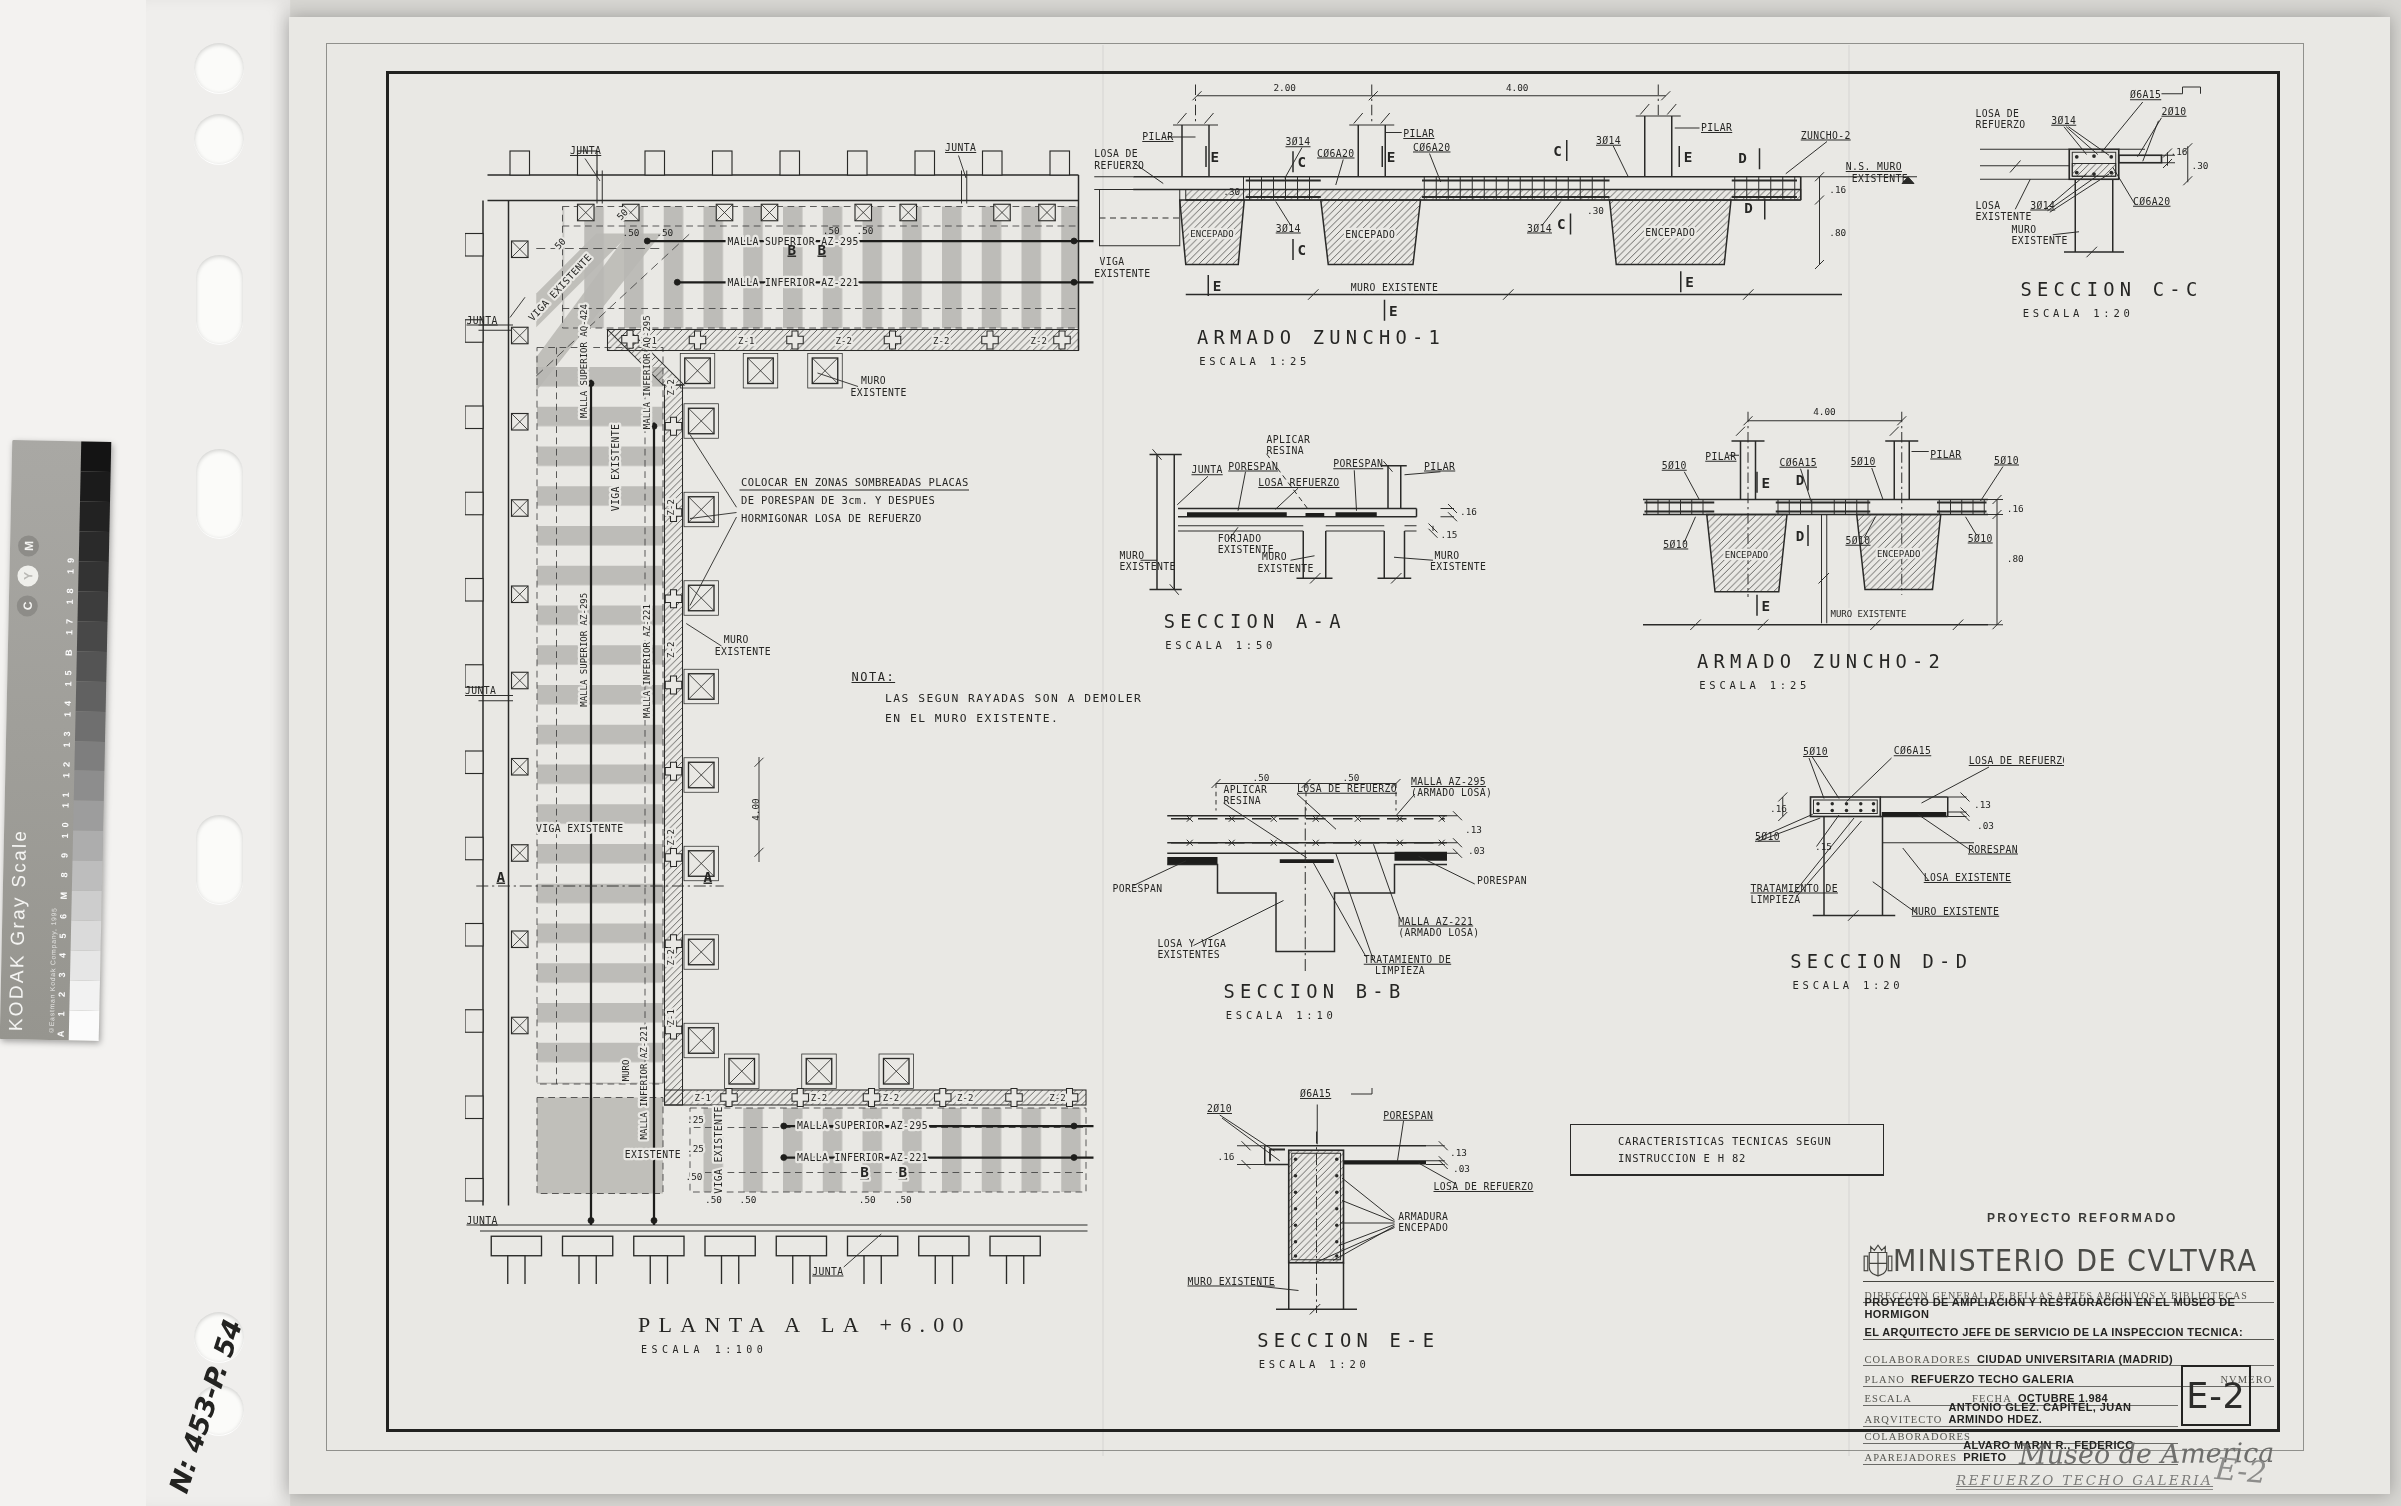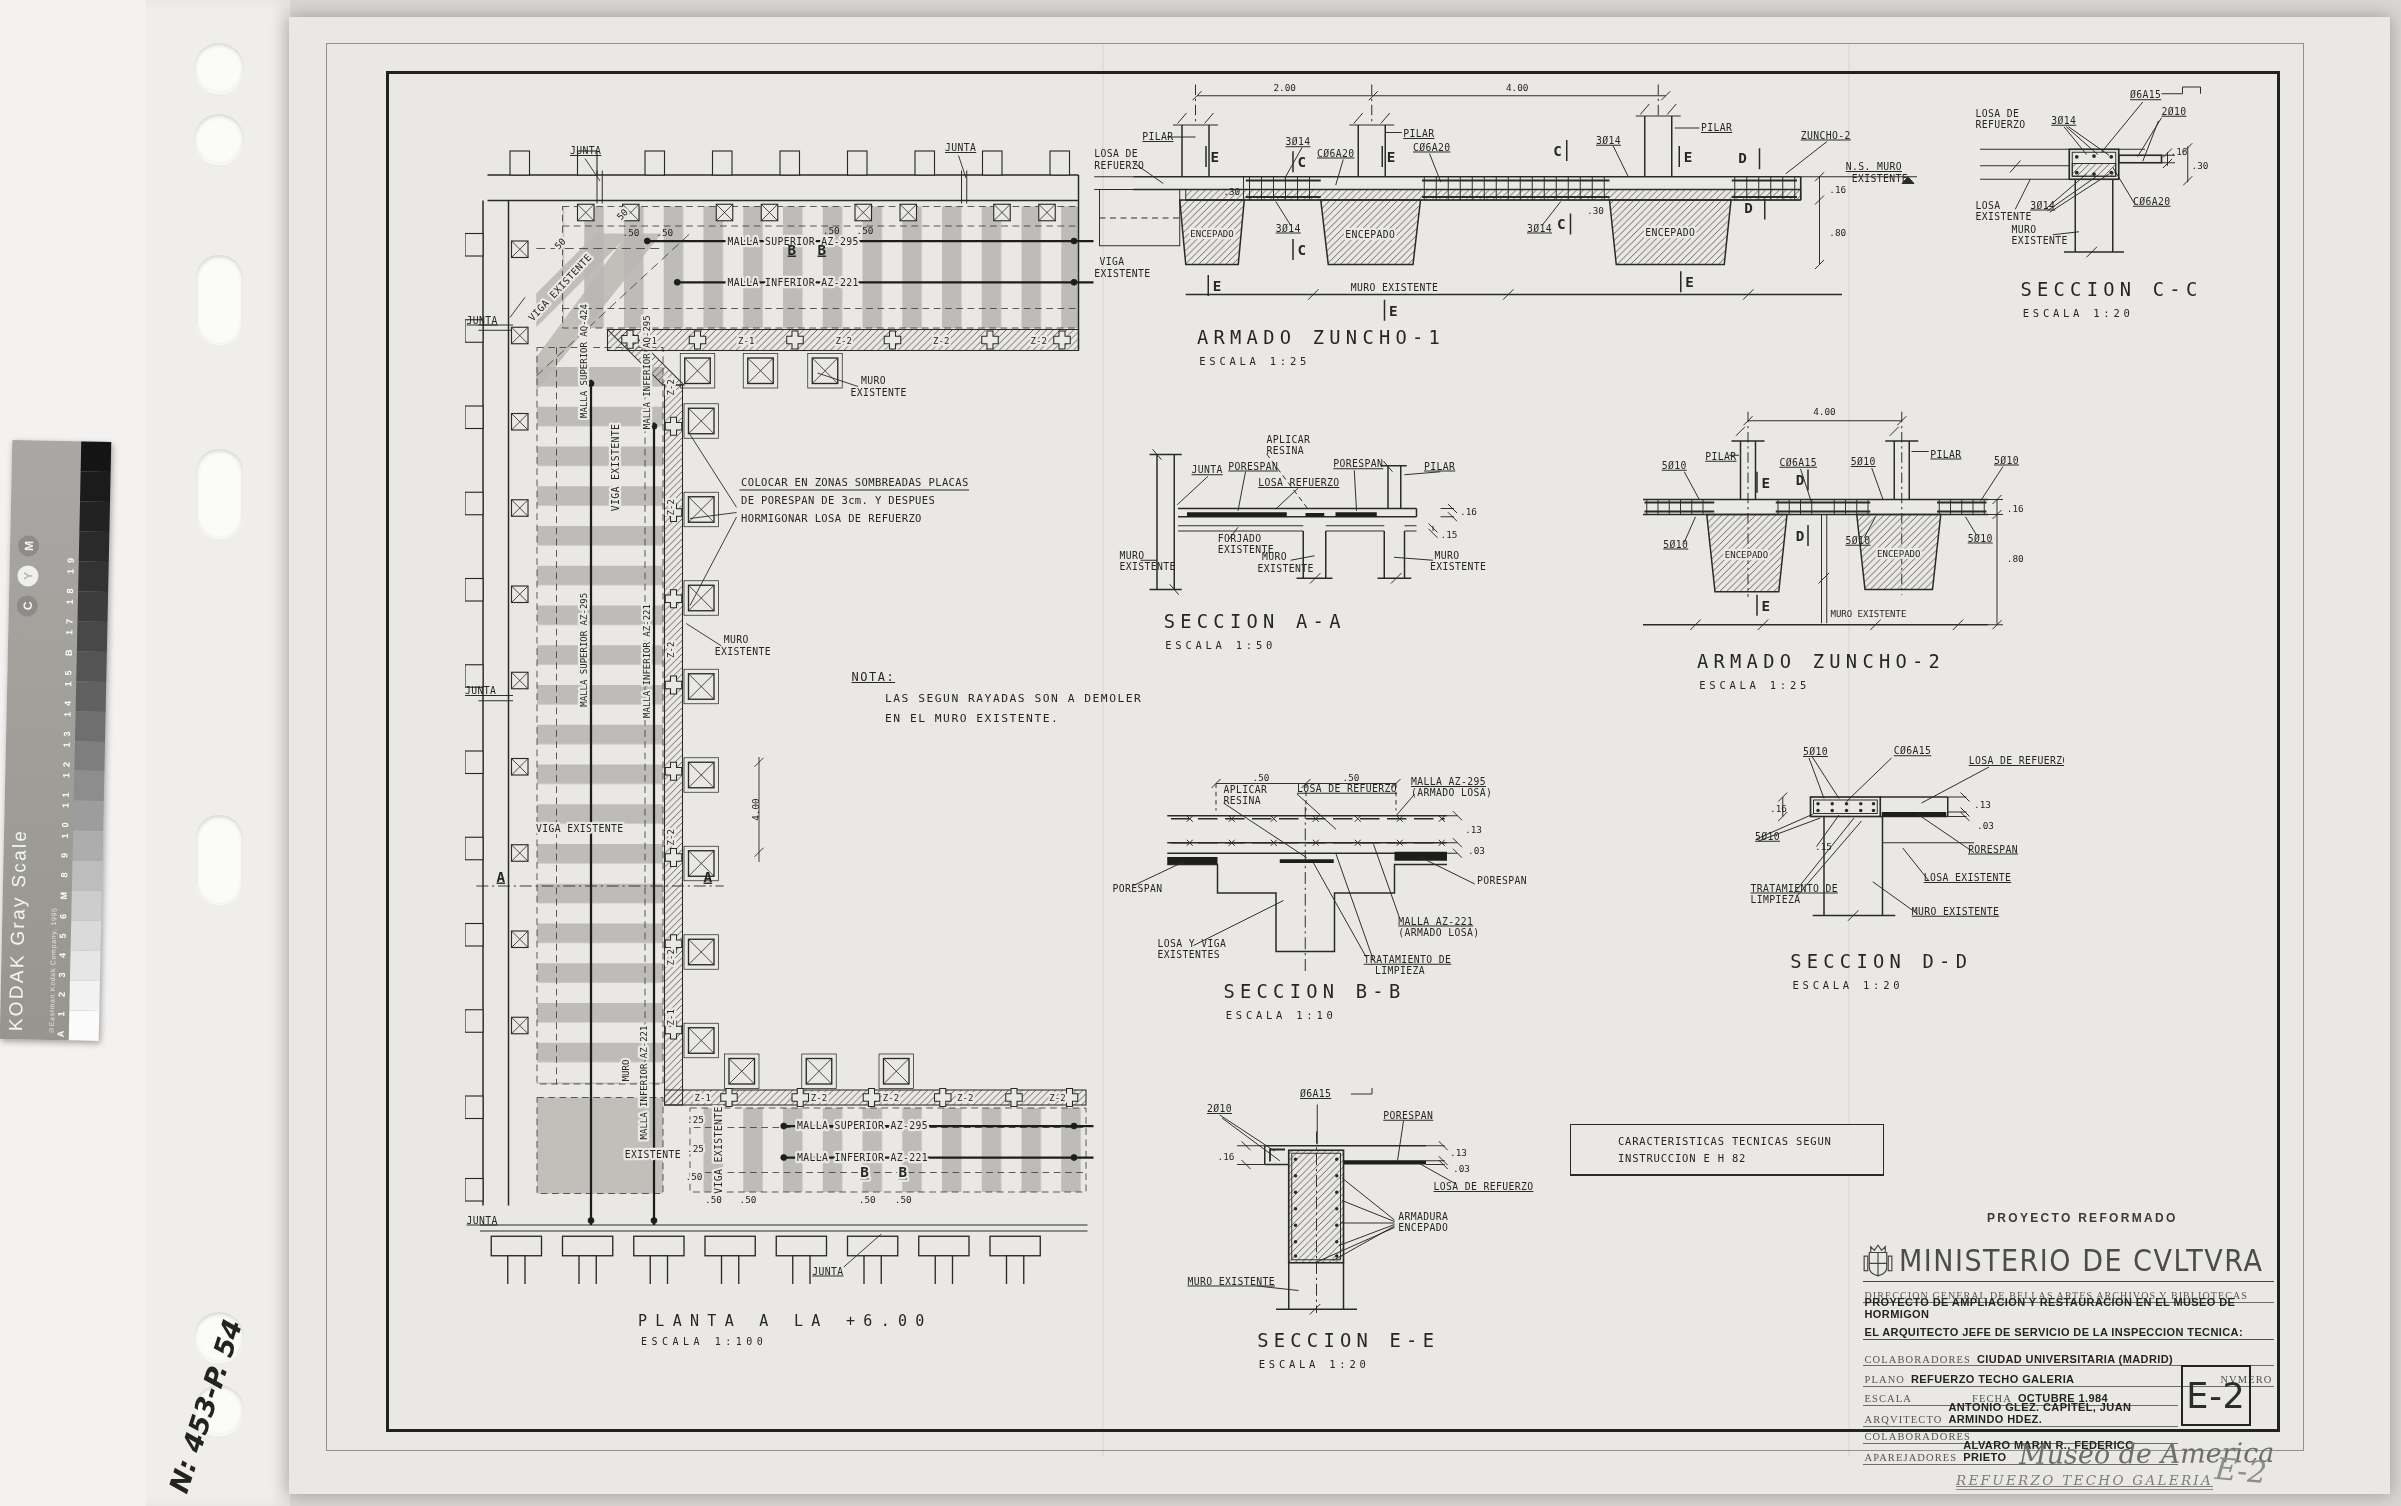--- a/index.html
+++ b/index.html
@@ -44,33 +44,33 @@
   .mk{font-size:19px;font-weight:bold;}
   .ttl{font-size:25px;letter-spacing:7px;}
   .sc{font-size:14px;letter-spacing:5px;}
   .halo{paint-order:stroke;stroke:#e9e8e4;stroke-width:6px;stroke-linejoin:round;}
   .und{text-decoration:underline;}
   
   .nota{position:absolute;left:829px;top:670px;width:315px;font-size:11.3px;letter-spacing:1.5px;}
   .nota .nh{margin-left:22.5px;text-decoration:underline;font-size:12px;}
   .nota .nl{margin-left:56px;margin-top:7.5px;}
   .plantitle{position:absolute;left:638px;top:1312px;}
-  .plantitle .t1{font-size:15px;letter-spacing:8.3px;}
+  .plantitle .t1{font-size:22px;letter-spacing:8.3px;font-family:Liberation Serif, serif;}
   .plantitle .t2{font-size:10px;letter-spacing:4.5px;margin-top:6px;margin-left:3px;}
   .techbox{position:absolute;left:1570px;top:1124px;width:312px;border:1.9px solid #2a2a28;background:#e9e8e4;}
   .techbox .th{border-bottom:1.9px solid #2a2a28;padding:7.5px 7.5px 6px 47px;font-size:10.5px;letter-spacing:0.8px;line-height:1.7;}
   .techbox .tbd{padding:6.8px 7.5px 7.5px 9px;font-size:10px;letter-spacing:0.4px;line-height:2.05;}
   .stamp{position:absolute;left:1953px;top:1211px;font-family:"Liberation Sans",sans-serif;font-weight:bold;
          font-size:12px;letter-spacing:2.3px;color:#3a3a38;padding-left:34px;}
   
   .tb{position:absolute;left:1863px;top:1240px;width:411px;height:186px;font-family:"Liberation Sans",sans-serif;}
   .tb .row{border-bottom:1.1px solid #6a6a66;display:flex;align-items:flex-end;gap:6px;padding:0.8px 1.5px;}
   .tb .lab{font-family:"Liberation Serif",serif;color:#55554f;letter-spacing:1.1px;font-size:10.5px;}
   .tb .val{font-weight:bold;color:#232321;font-size:11px;letter-spacing:0.4px;}
-  .tb .ministry{height:41px;border-bottom:1.5px solid #45453f;display:flex;align-items:center;gap:6px;}
+  .tb .ministry{height:41px;border-bottom:1.5px solid #45453f;display:flex;align-items:center;}
   .tb .mintxt{font-family:"DejaVu Sans",sans-serif;font-size:27px;letter-spacing:1.5px;color:#4c4c48;
               transform:scaleY(1.12);white-space:nowrap;}
   .tb .narrow{width:312px;}
   .e2box{position:absolute;left:318px;top:125px;width:66px;height:57px;border:2.6px solid #232321;
          display:flex;align-items:center;justify-content:center;font-family:"DejaVu Sans",sans-serif;
          font-size:35px;color:#2c2c2a;letter-spacing:0.8px;}
 </style>
 </head>
 <body>
 

